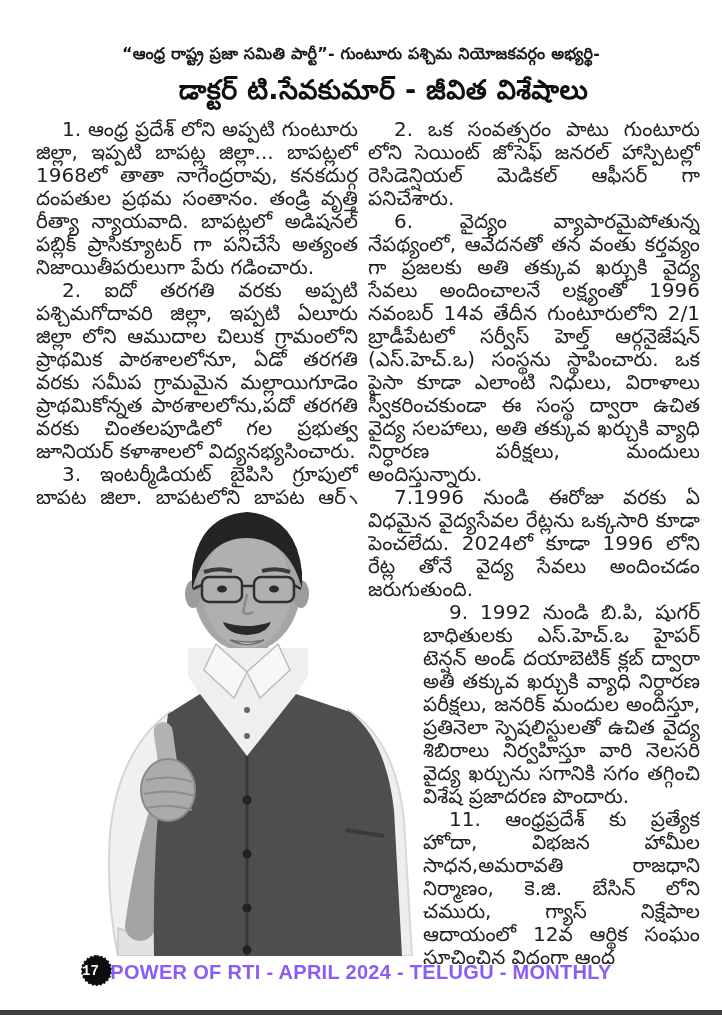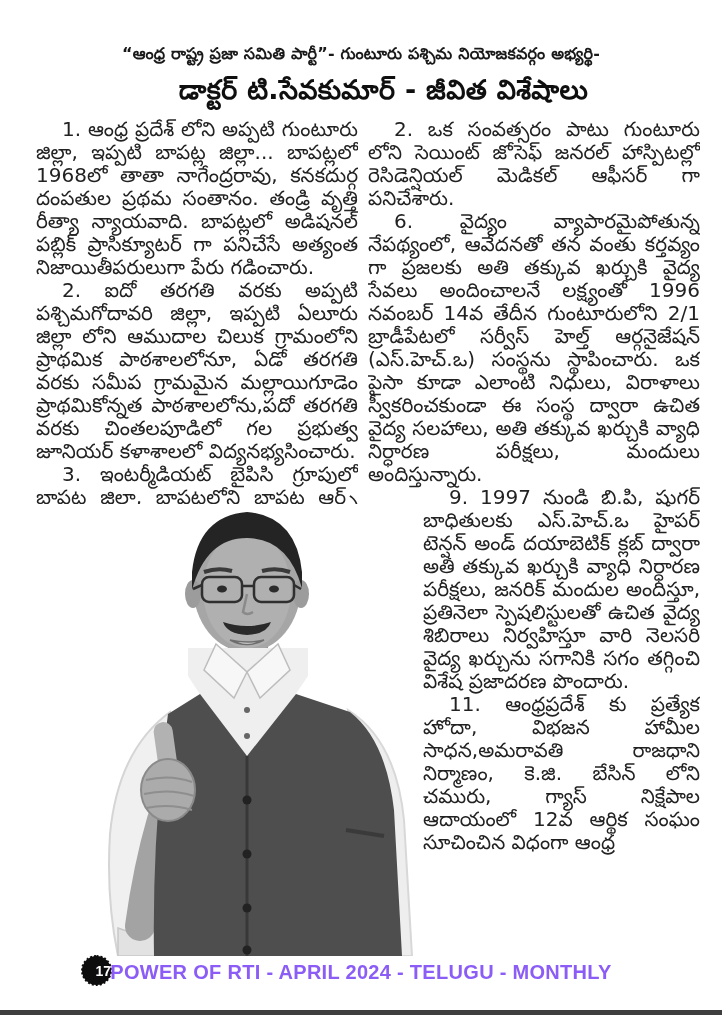--- a/index.html
+++ b/index.html
@@ -21,22 +21,22 @@
   .p8-spacer { float:left; width:55px; height:140px;
                shape-outside: polygon(0 0, 0 100%, 100% 100%); }
   .narrow { margin-left:55px; }
 
   .photo { position:absolute; left:48px; top:498px; width:365px; height:458px; }
   .photo svg { display:block; }
 
   .footer-badge {
     position:absolute; left:82px; top:956px; width:29px; height:29px;
     border-radius:50%; background:#0d0d0d; color:#ffffff;
-    display:flex; align-items:center; justify-content:flex-end;
-    font-family:Liberation Sans, sans-serif; font-weight:bold; font-size:14px;
+    display:flex; align-items:center; justify-content:flex-start;
+    font-family:Liberation Mono, monospace; font-weight:bold; font-size:14px;
     outline:2px dotted #0d0d0d; outline-offset:-1px;
   }
   .footer-text {
     position:absolute; top:961px; left:50%; transform:translateX(-50%);
     font-family:"Liberation Sans",sans-serif; font-weight:bold; font-size:20px;
     letter-spacing:0.3px; color:#8b5cf6; white-space:nowrap;
   }
   .bottom-rule { position:absolute; left:0; top:1010px; width:722px; height:5px; background:#3e3e3e; }
 </style>
 </head>
@@ -52,23 +52,24 @@
   <section class="col col-left">
     <p>1. ఆంధ్ర ప్రదేశ్ లోని అప్పటి గుంటూరు జిల్లా, ఇప్పటి బాపట్ల జిల్లా... బాపట్లలో 1968లో తాతా నాగేంద్రరావు, కనకదుర్గ దంపతుల ప్రథమ సంతానం. తండ్రి వృత్తి రీత్యా న్యాయవాది. బాపట్లలో అడిషనల్ పబ్లిక్ ప్రాసిక్యూటర్ గా పనిచేసే అత్యంత నిజాయితీపరులుగా పేరు గడించారు.</p>
     <p>2. ఐదో తరగతి వరకు అప్పటి పశ్చిమగోదావరి జిల్లా, ఇప్పటి ఏలూరు జిల్లా లోని ఆముదాల చిలుక గ్రామంలోని ప్రాథమిక పాఠశాలలోనూ, ఏడో తరగతి వరకు సమీప గ్రామమైన మల్లాయిగూడెం ప్రాథమికోన్నత పాఠశాలలోను,పదో తరగతి వరకు చింతలపూడిలో గల ప్రభుత్వ జూనియర్ కళాశాలలో విద్యనభ్యసించారు.</p>
     <p>3. ఇంటర్మీడియట్ బైపిసి గ్రూపులో బాపట్ల జిల్లా, బాపట్లలోని బాపట్ల ఆర్ట్స్ అండ్ సైన్సెస్ కళాశాలలో పూర్తి చేశారు.</p>
     <p>4. గుంటూరు వైద్య కళాశాల నుండి 1995లో ఎం.బి.,బి.ఎస్., పట్టా పొందారు.</p>
   </section>
 
   <section class="col col-right">
     <p>2. ఒక సంవత్సరం పాటు గుంటూరు లోని సెయింట్ జోసెఫ్ జనరల్ హాస్పిటల్లో రెసిడెన్షియల్ మెడికల్ ఆఫీసర్ గా పనిచేశారు.</p>
     <p>6. వైద్యం వ్యాపారమైపోతున్న నేపథ్యంలో, ఆవేదనతో తన వంతు కర్తవ్యం గా ప్రజలకు అతి తక్కువ ఖర్చుకి వైద్య సేవలు అందించాలనే లక్ష్యంతో 1996 నవంబర్ 14వ తేదీన గుంటూరులోని 2/1 బ్రాడీపేటలో సర్వీస్ హెల్త్ ఆర్గనైజేషన్ (ఎస్.హెచ్.ఒ) సంస్థను స్థాపించారు. ఒక పైసా కూడా ఎలాంటి నిధులు, విరాళాలు స్వీకరించకుండా ఈ సంస్థ ద్వారా ఉచిత వైద్య సలహాలు, అతి తక్కువ ఖర్చుకి వ్యాధి నిర్ధారణ పరీక్షలు, మందులు అందిస్తున్నారు.</p>
+    <p>7.1996 నుండి ఈరోజు వరకు ఏ విధమైన వైద్యసేవల రేట్లను ఒక్కసారి కూడా పెంచలేదు. 2024లో కూడా 1996 లోని రేట్ల తోనే వైద్య సేవలు అందించడం జరుగుతుంది.</p>
     <div class="p8-spacer"></div>
     <div class="narrow">
-      <p>9. 1997 నుండి బి.పి, షుగర్ బాధితులకు ఎస్.హెచ్.ఒ హైపర్ టెన్షన్ అండ్ దయాబెటిక్ క్లబ్ ద్వారా అతి తక్కువ ఖర్చుకి వ్యాధి నిర్ధారణ పరీక్షలు, జనరిక్ మందుల అందిస్తూ, ప్రతినెలా స్పెషలిస్టులతో ఉచిత వైద్య శిబిరాలు నిర్వహిస్తూ వారి నెలసరి వైద్య ఖర్చును సగానికి సగం తగ్గించి విశేష ప్రజాదరణ పొందారు.</p>
+      <p>9. 1992 నుండి బి.పి, షుగర్ బాధితులకు ఎస్.హెచ్.ఒ హైపర్ టెన్షన్ అండ్ దయాబెటిక్ క్లబ్ ద్వారా అతి తక్కువ ఖర్చుకి వ్యాధి నిర్ధారణ పరీక్షలు, జనరిక్ మందుల అందిస్తూ, ప్రతినెలా స్పెషలిస్టులతో ఉచిత వైద్య శిబిరాలు నిర్వహిస్తూ వారి నెలసరి వైద్య ఖర్చును సగానికి సగం తగ్గించి విశేష ప్రజాదరణ పొందారు.</p>
       <p>11. ఆంధ్రప్రదేశ్ కు ప్రత్యేక హోదా, విభజన హామీల సాధన,అమరావతి రాజధాని నిర్మాణం, కె.జి. బేసిన్ లోని చమురు, గ్యాస్ నిక్షేపాల ఆదాయంలో 12వ ఆర్థిక సంఘం సూచించిన విధంగా ఆంధ్ర</p>
     </div>
   </section>
 
   <div class="photo" role="img" aria-label="Black-and-white portrait: man with glasses and moustache, dark waistcoat over white shirt, giving a thumbs-up">
     <svg width="365" height="458" viewBox="0 0 365 458" xmlns="http://www.w3.org/2000/svg">
       <g>
 
         <rect x="180" y="128" width="40" height="48" fill="#969696"></rect>
 

